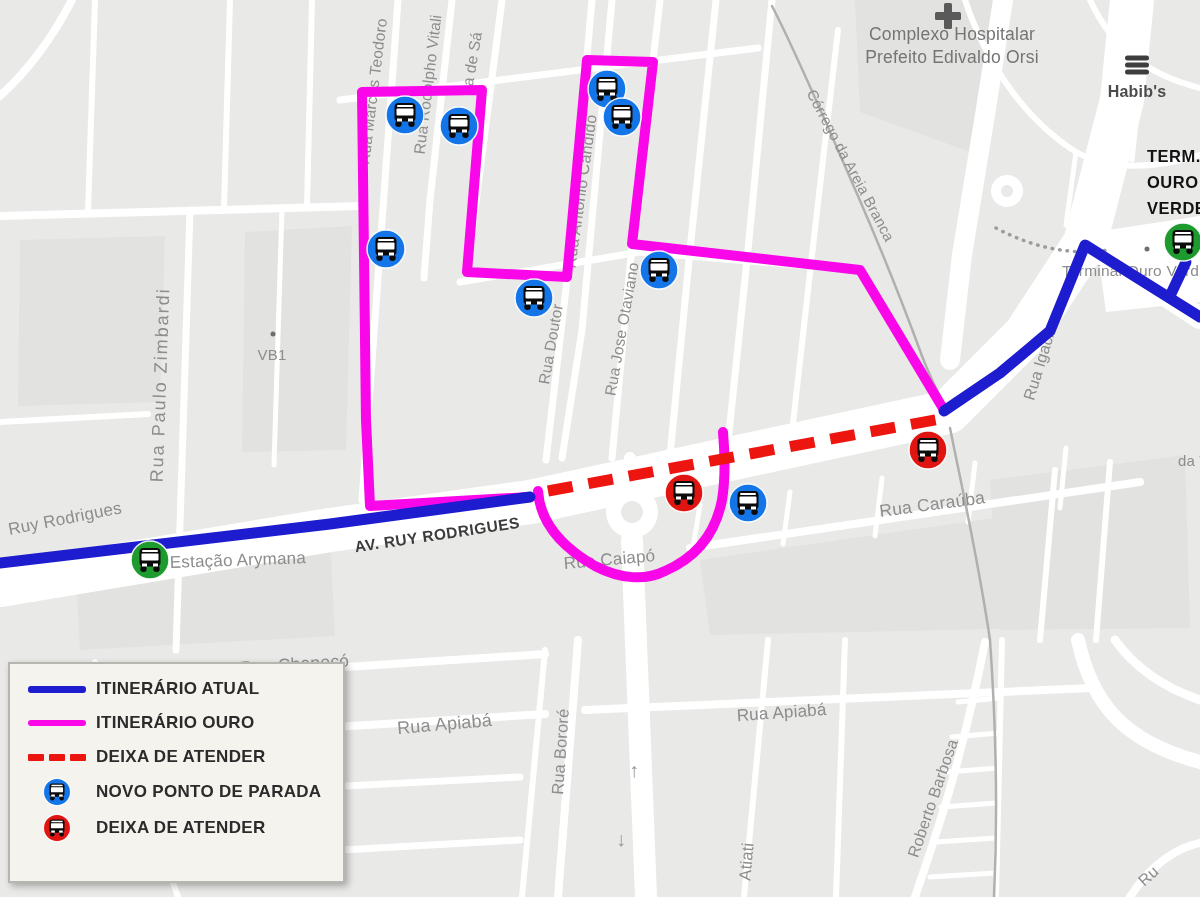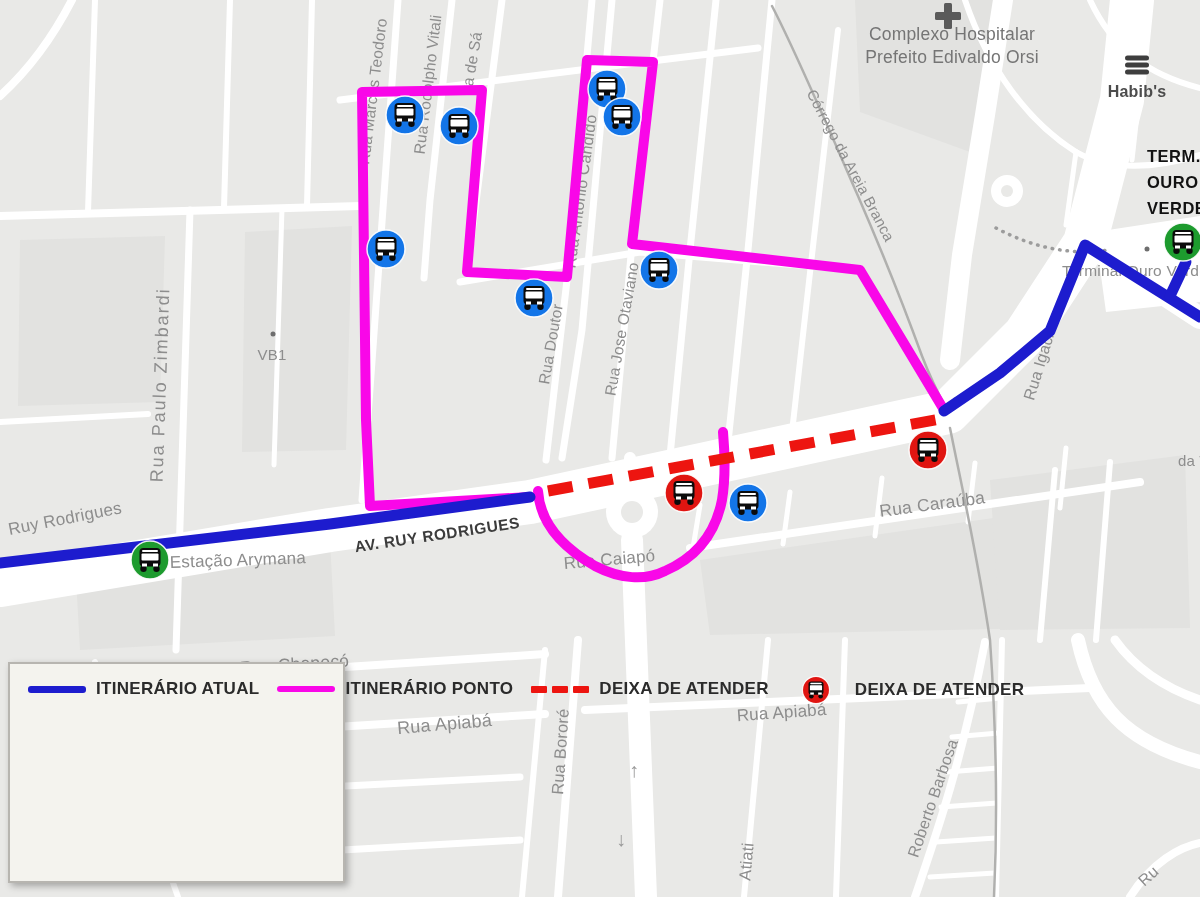--- a/index.html
+++ b/index.html
@@ -3,21 +3,21 @@
 <meta charset="utf-8">
 <style>
   html,body{margin:0;padding:0;background:#cfcfcd;}
   #stage{position:relative;width:1200px;height:897px;overflow:hidden;background:#e9e9e7;
          font-family:"Liberation Sans", sans-serif;}
   #map-svg{position:absolute;left:0;top:0;}
   svg text{font-family:"Liberation Sans", sans-serif;}
   
   .legend{position:absolute;left:8px;top:662px;width:337px;height:221px;box-sizing:border-box;
           background:#f4f3ee;border:2px solid #b7b5b0;box-shadow:3px 3px 7px rgba(0,0,0,.3);
-          display:flex;flex-direction:row;justify-content:flex-start;padding:12px 6px 8px 8px;gap:8px;}
+          display:flex;flex-direction:column;justify-content:flex-start;padding:12px 6px 8px 8px;gap:8px;}
   .lrow{display:flex;align-items:center;}
   .lrow.line-row{height:26px;}
   .lrow.icon-row{height:28px;}
   .sw{width:78px;display:flex;align-items:center;justify-content:center;flex:0 0 78px;}
   .lline{display:inline-block;width:58px;border-radius:3px;}
   .lline.c-atual{height:7px;background:#1d1cce;}
   .lline.c-novo{height:6px;background:#f907e8;}
   .ldash{display:flex;gap:5px;}
   .ldash i{display:inline-block;width:16px;height:7px;background:#ed1510;border-radius:1px;}
   .lbl{font-size:17px;font-weight:bold;color:#2b2b2b;letter-spacing:.3px;white-space:nowrap;}
@@ -301,31 +301,50 @@
     <div class="lrow line-row">
       <span class="sw">
           <span class="lline c-atual"></span>
         </span>
       <span class="lbl">ITINERÁRIO ATUAL</span>
     </div>
     <div class="lrow line-row">
       <span class="sw">
           <span class="lline c-novo"></span>
         </span>
-      <span class="lbl">ITINERÁRIO PONTO</span>
+      <span class="lbl">ITINERÁRIO OURO</span>
     </div>
     <div class="lrow line-row">
       <span class="sw">
           <span class="ldash">
             <i></i>
             <i></i>
             <i></i>
           </span>
         </span>
       <span class="lbl">DEIXA DE ATENDER</span>
+    </div>
+    <div class="lrow icon-row">
+      <span class="sw">
+          <svg class="busico" viewBox="0 0 40 40">
+            <g transform="translate(20,20)">
+              <circle r="16" fill="#1375e8" stroke="rgba(255,255,255,.9)" stroke-width="1.5"></circle>
+              <g transform="scale(0.8421052631578947)">
+                <circle cx="-6.5" cy="8.8" r="3.2" fill="#0b0b0b"></circle>
+                <circle cx="6.5" cy="8.8" r="3.2" fill="#0b0b0b"></circle>
+                <rect x="-10.5" y="-12" width="21" height="18.5" rx="4" fill="#0b0b0b"></rect>
+                <rect x="-8" y="-10" width="16" height="2" rx="1" fill="#ffffff"></rect>
+                <rect x="-8.5" y="-6.5" width="17" height="7" rx="1" fill="#ffffff"></rect>
+                <rect x="-8" y="3.5" width="5" height="3" fill="#ffffff"></rect>
+                <rect x="3" y="3.5" width="5" height="3" fill="#ffffff"></rect>
+              </g>
+            </g>
+          </svg>
+        </span>
+      <span class="lbl">NOVO PONTO DE PARADA</span>
     </div>
     <div class="lrow icon-row">
       <span class="sw">
           <svg class="busico" viewBox="0 0 40 40">
             <g transform="translate(20,20)">
               <circle r="16" fill="#e01511" stroke="rgba(255,255,255,.9)" stroke-width="1.5"></circle>
               <g transform="scale(0.8421052631578947)">
                 <circle cx="-6.5" cy="8.8" r="3.2" fill="#0b0b0b"></circle>
                 <circle cx="6.5" cy="8.8" r="3.2" fill="#0b0b0b"></circle>
                 <rect x="-10.5" y="-12" width="21" height="18.5" rx="4" fill="#0b0b0b"></rect>

